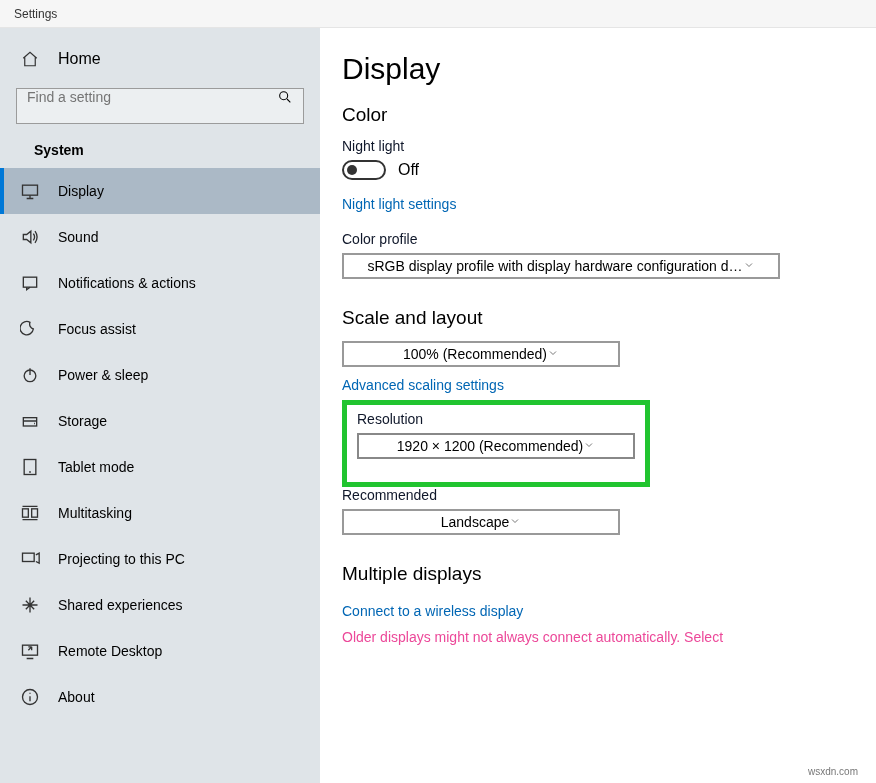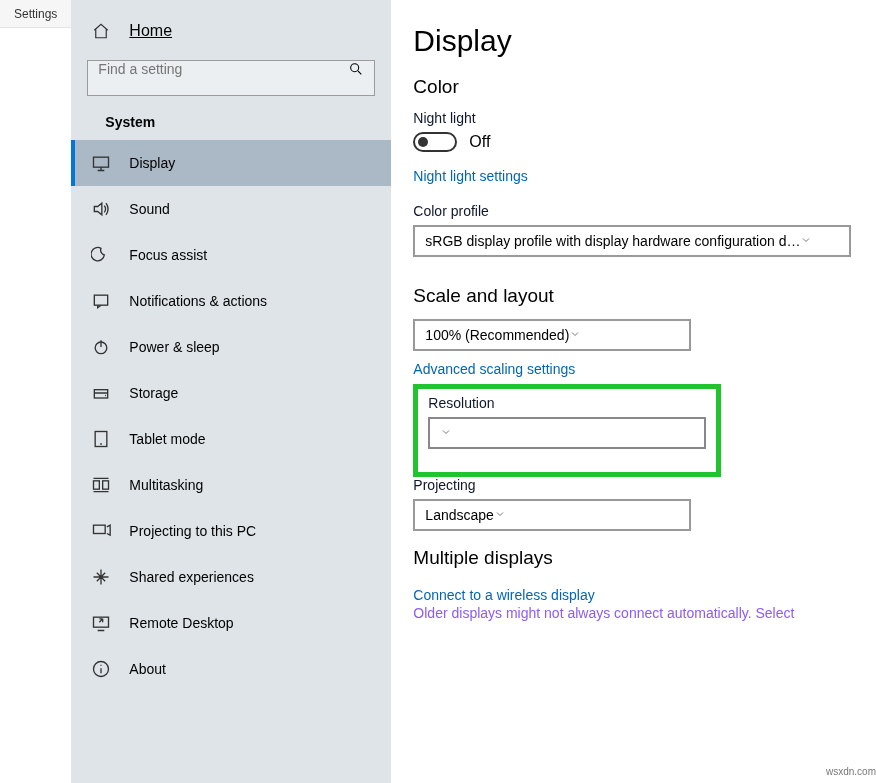--- a/index.html
+++ b/index.html
@@ -1,44 +1,44 @@
 <!DOCTYPE html>
 <html><head>
 <meta charset="utf-8">
 <style>
 * { margin: 0; padding: 0; box-sizing: border-box; font-family: "Segoe UI", sans-serif; }
 body { width: 876px; height: 783px; overflow: hidden; background: #fff; color: #000; position: relative; }
-.window { display: flex; width: 100%; height: 100%; }
+.window { display: flex; flex-direction: column; width: 100%; height: 100%; }
 .titlebar { height: 28px; display: flex; align-items: center; padding: 0 14px; background: #f6f6f6; color: #333; font-size: 12px; border-bottom: 1px solid #e5e5e5; }
 .body { display: flex; flex: 1; overflow: hidden; }
 .sidebar { width: 320px; background: rgba(196,206,213,0.55); padding: 14px 0 4px 0; display: flex; flex-direction: column; }
-.home-row { display: flex; align-items: center; gap: 18px; padding: 8px 20px; cursor: pointer; text-decoration: underline; }
+.home-row { display: flex; align-items: center; gap: 18px; padding: 8px 20px; cursor: pointer; }
 .home-row .icon, .nav-item .icon { width: 20px; display:flex; align-items:center; justify-content:center; color:#333; }
 .search { margin: 12px 16px 14px 16px; display: flex; align-items: flex-start; justify-content: space-between; border: 1px solid #9b9b9b; background: rgba(255,255,255,0.4); height: 36px; padding: 0 10px; }
 .search input { border: none; background: transparent; outline: none; font-size: 14px; color: #444; width: 90%; }
 .cat { font-weight: 600; font-size: 14px; padding: 4px 18px 10px 34px; }
 .nav { display: flex; flex-direction: column; }
 .nav-item { display: flex; align-items: center; gap: 18px; height: 46px; padding: 0 20px; cursor: pointer; font-size: 14px; color: #000; }
 .nav-item.selected { background: rgba(128,150,170,0.55); position: relative; }
 .nav-item.selected::before { content:""; position:absolute; left:0; top:0; bottom:0; width:4px; background:#0078d7; }
 .main { flex: 1; padding: 24px 22px 0 22px; overflow: hidden; }
 h1 { font-weight: 400; font-size: 30px; margin-bottom: 18px; }
 h2 { font-weight: 400; font-size: 19px; margin-top: 16px; margin-bottom: 12px; }
 .label { font-size: 14px; color: #0f172a; margin-top: 8px; margin-bottom: 6px; }
 .toggle-row { display:flex; align-items:center; gap: 12px; margin-bottom: 10px; }
 .toggle { width: 44px; height: 20px; border: 2px solid #333; border-radius: 10px; display:flex; align-items:center; padding:0 3px; cursor:pointer; }
 .toggle .knob { width: 10px; height: 10px; border-radius: 50%; background:#333; }
 .link { color: #0066b4; font-size: 14px; cursor: pointer; display:inline-block; margin-top: 6px; }
-.select { display:flex; align-items:center; justify-content:flex-start; border:2px solid #999; height: 32px; padding: 0 10px; font-size: 14px; cursor:pointer; max-width: 438px; }
+.select { display:flex; align-items:center; justify-content:center; border:2px solid #999; height: 26px; padding: 0 10px; font-size: 14px; cursor:pointer; max-width: 438px; }
 .select .chev { color:#555; }
 .select.sm { max-width: 278px; }
 .highlight-box { border: 5px solid #21c42f; padding: 6px 10px 23px 10px; max-width: 308px; margin-top: 6px; }
 .highlight-box .select { max-width: 278px; border-color:#888; }
-.body-text { font-size: 14px; color:#8b5cf6; margin-top: 0; max-width: 480px; line-height: 1.35; }
-.watermark { position:absolute; right:0; bottom:6px; font-size:10px; color:#777; }
+.body-text { font-size: 14px; color:#ec4899; margin-top: 8px; max-width: 480px; line-height: 1.35; }
+.watermark { position:absolute; right:18px; bottom:6px; font-size:10px; color:#777; }
 svg { stroke: currentColor; fill: none; stroke-width: 1.6; }
 </style>
 </head>
 <body>
 
 <div class="window">
   <div class="titlebar">
     <span>Settings</span>
   </div>
   <div class="body">
@@ -79,33 +79,33 @@
           <span class="icon">
               <svg width="20" height="20" viewBox="0 0 24 24">
                 <path d="M4 9 H8 L13 5 V19 L8 15 H4 Z M16 8 Q19 12 16 16 M18 5 Q23 12 18 19"></path>
               </svg>
             </span>
           <span>Sound</span>
         </div>
         <div class="nav-item">
           <span class="icon">
               <svg width="20" height="20" viewBox="0 0 24 24">
-                <path d="M16 12 A8 8 0 1 1 12 4 A6 6 0 0 0 16 12 Z"></path>
-              </svg>
-            </span>
-          <span>Focus assist</span>
-        </div>
-        <div class="nav-item">
-          <span class="icon">
-              <svg width="20" height="20" viewBox="0 0 24 24">
                 <rect x="4" y="5" width="16" height="12"></rect>
                 <path d="M8 17 L8 20 L12 17"></path>
               </svg>
             </span>
           <span>Notifications &amp; actions</span>
+        </div>
+        <div class="nav-item">
+          <span class="icon">
+              <svg width="20" height="20" viewBox="0 0 24 24">
+                <path d="M16 12 A8 8 0 1 1 12 4 A6 6 0 0 0 16 12 Z"></path>
+              </svg>
+            </span>
+          <span>Focus assist</span>
         </div>
         <div class="nav-item">
           <span class="icon">
               <svg width="20" height="20" viewBox="0 0 24 24">
                 <circle cx="12" cy="13" r="7"></circle>
                 <path d="M12 4 V12"></path>
               </svg>
             </span>
           <span>Power &amp; sleep</span>
         </div>
@@ -202,34 +202,35 @@
         <span>100% (Recommended)</span>
         <span class="chev"><svg width="12" height="12" viewBox="0 0 24 24">
               <path d="M6 9 L12 15 L18 9"></path>
             </svg></span>
       </div>
       <span class="link" style="margin-top:10px">Advanced scaling settings</span>
 
       <div class="highlight-box">
         <div class="label" style="margin-top:0">Resolution</div>
         <div class="select">
+          <span>1920 × 1200 (Recommended)</span>
           <span class="chev"><svg width="12" height="12" viewBox="0 0 24 24">
                 <path d="M6 9 L12 15 L18 9"></path>
               </svg></span>
         </div>
       </div>
 
-      <div class="label" style="margin-top:0">Projecting</div>
+      <div class="label" style="margin-top:0">Recommended</div>
       <div class="select sm">
         <span>Landscape</span>
         <span class="chev"><svg width="12" height="12" viewBox="0 0 24 24">
               <path d="M6 9 L12 15 L18 9"></path>
             </svg></span>
       </div>
 
-      <h2 style="margin-top:16px">Multiple displays</h2>
+      <h2 style="margin-top:28px">Multiple displays</h2>
       <span class="link">Connect to a wireless display</span>
       <div class="body-text">Older displays might not always connect automatically. Select</div>
     </div>
   </div>
 </div>
 
 <div class="watermark">wsxdn.com</div>
 
 </body></html>

